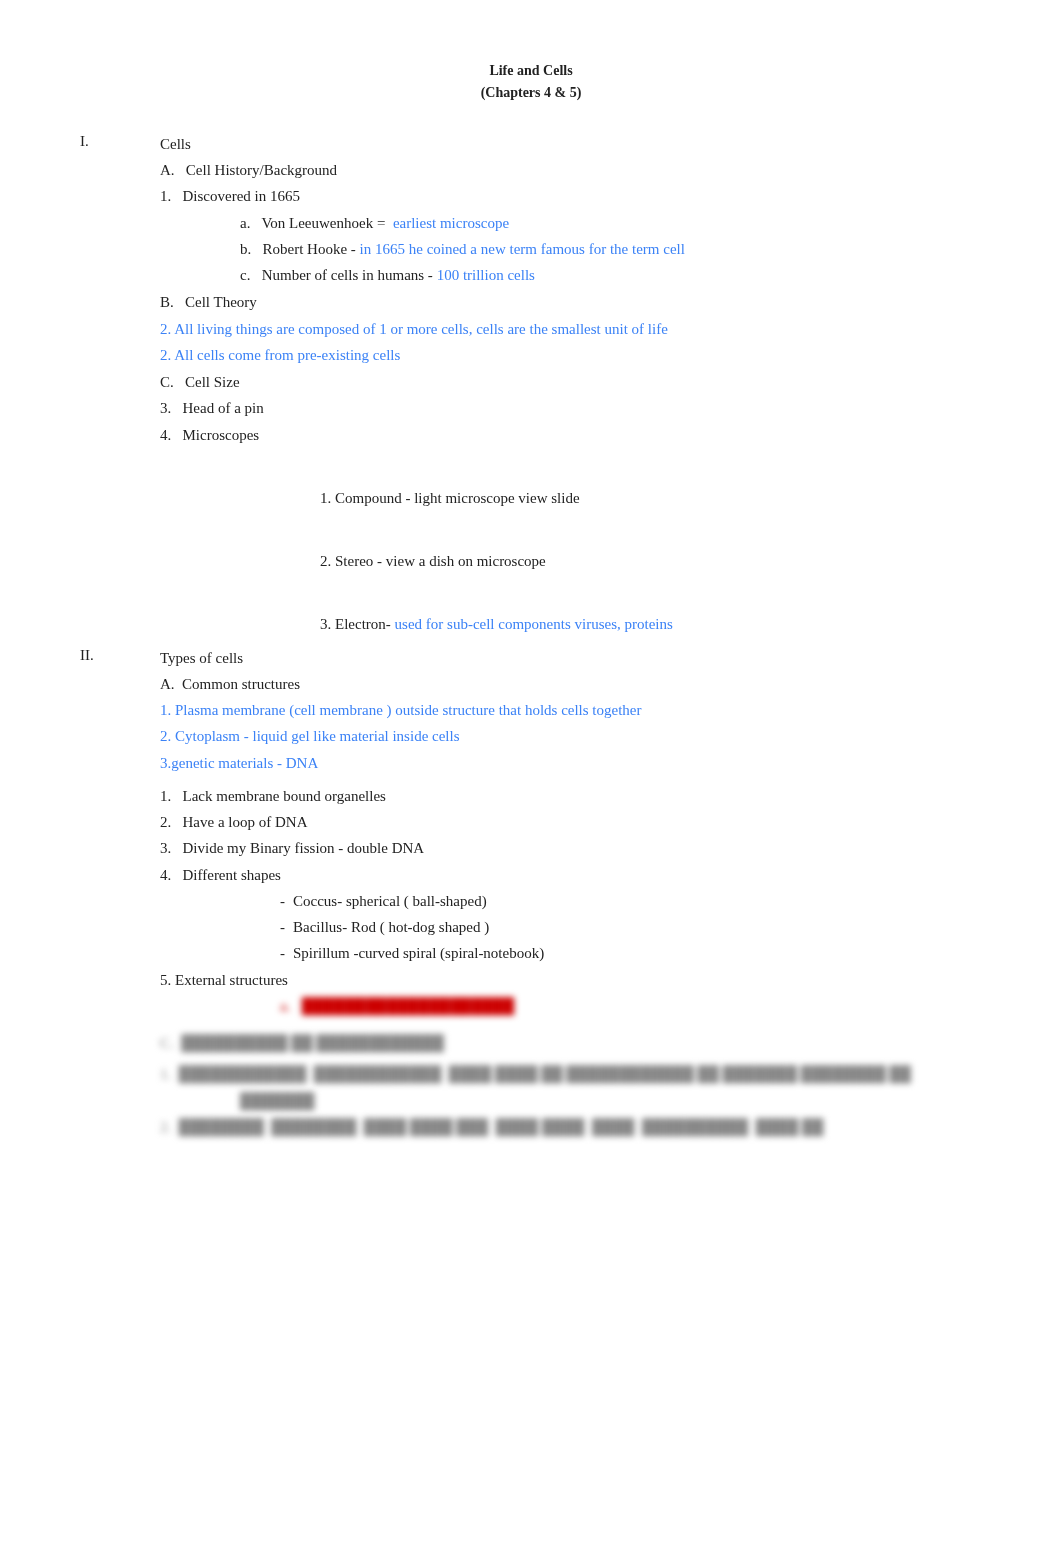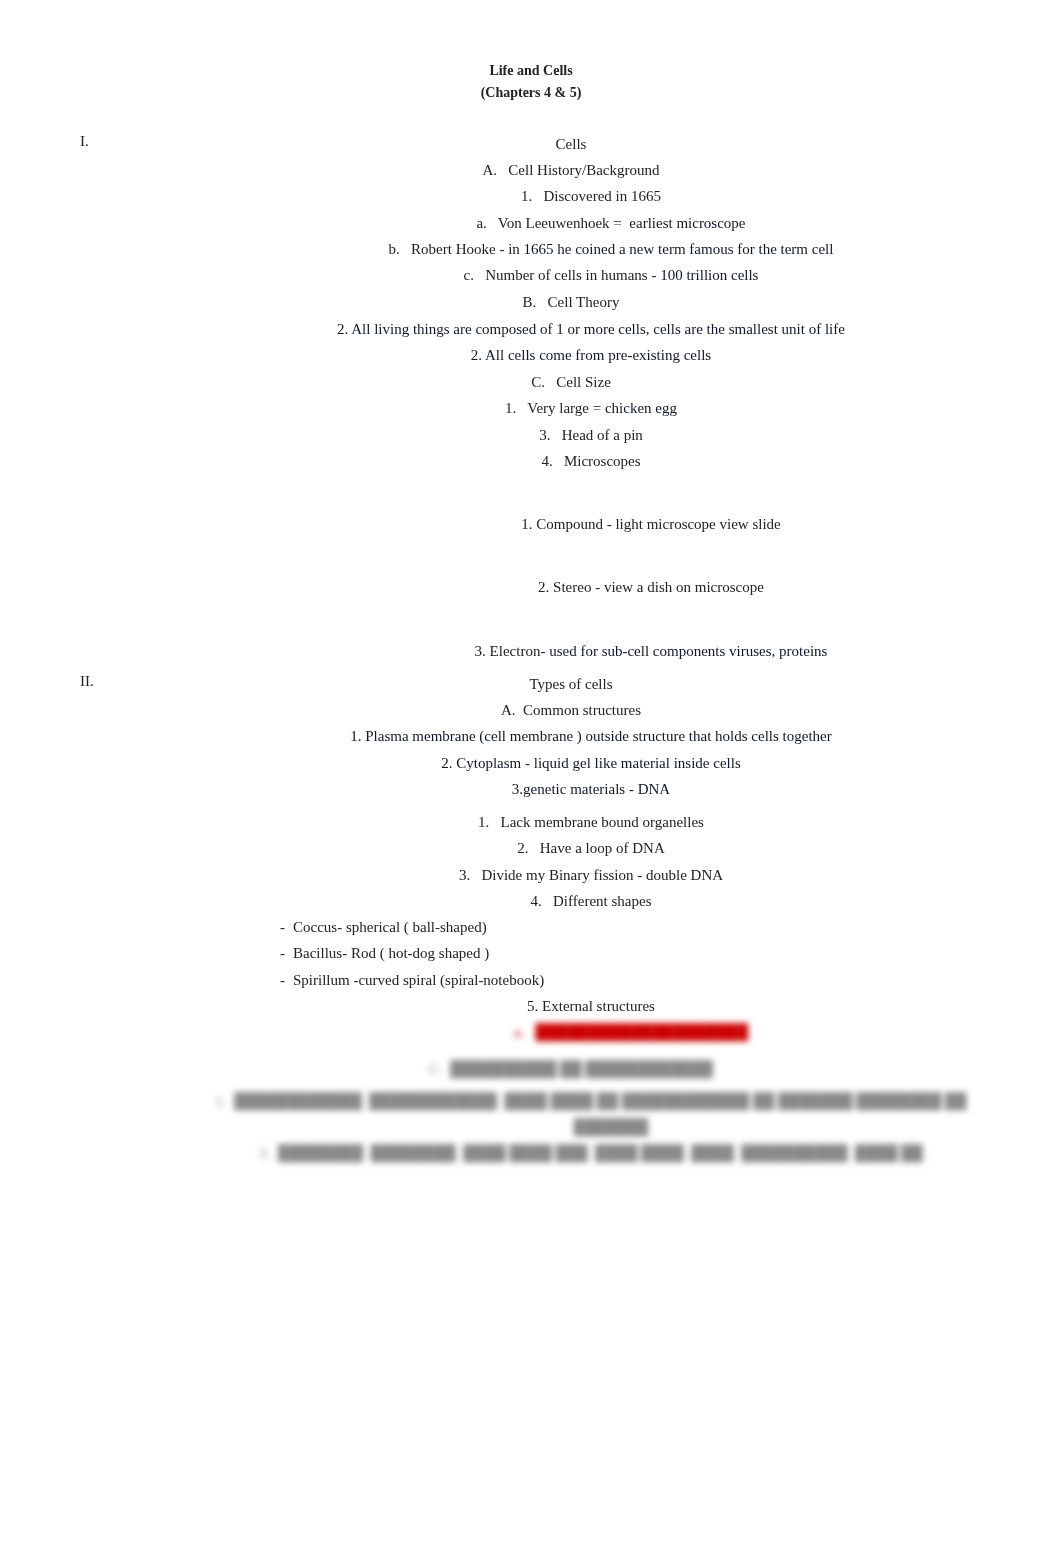--- a/index.html
+++ b/index.html
@@ -12,37 +12,36 @@
       max-width: 1062px;
       min-height: 1556px;
     }
     .title-block {
       text-align: center;
       font-weight: bold;
       font-size: 14px;
       margin-bottom: 28px;
       line-height: 1.6;
     }
-    .red { color: #0f172a; }
+    .red { color: #3b82f6; }
     .roman-numeral-section {
       display: flex;
       margin-bottom: 4px;
     }
     .roman {
       min-width: 80px;
       font-size: 15px;
     }
     .section-body {
       flex: 1;
-      text-align: center;
     }
     .alpha-section {
       margin-bottom: 4px;
     }
-    .indent-2 { margin-left: 40px; }
+    .indent-2 { }
     .indent-3 { margin-left: 80px; }
     .indent-4 { margin-left: 120px; }
     .indent-5 { margin-left: 160px; margin-top: 40px; }
     .line {
       margin-bottom: 3px;
       line-height: 1.55;
     }
     .blurred {
       filter: blur(3px);
       color: #cc0000;
@@ -100,23 +99,20 @@
         2. All cells come from pre-existing cells
       </div>
     </div>
 
     <div class="alpha-section">
       <div class="line">
         <span>C.</span>&nbsp;&nbsp;
         <span>Cell Size</span>
       </div>
 
-      <div class="indent-2 line">
-        1.&nbsp;&nbsp; Very large = <span class="red">chicken egg</span>
-      </div>
 
 
       <div class="indent-2 line">
         3.&nbsp;&nbsp; Head of a pin
       </div>
 
       <div class="indent-2 line">
         4.&nbsp;&nbsp; Microscopes
       </div>
       <div class="indent-5 line">

